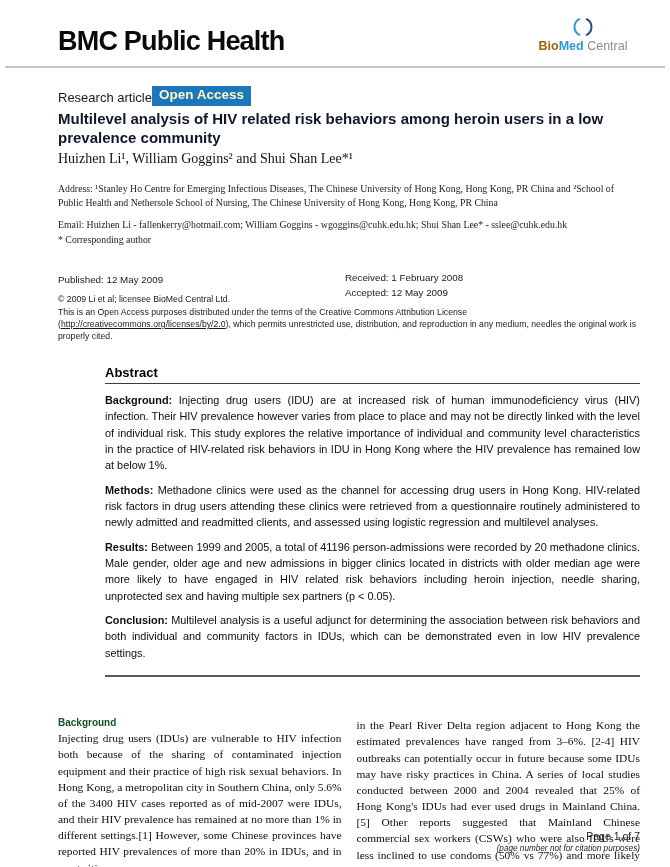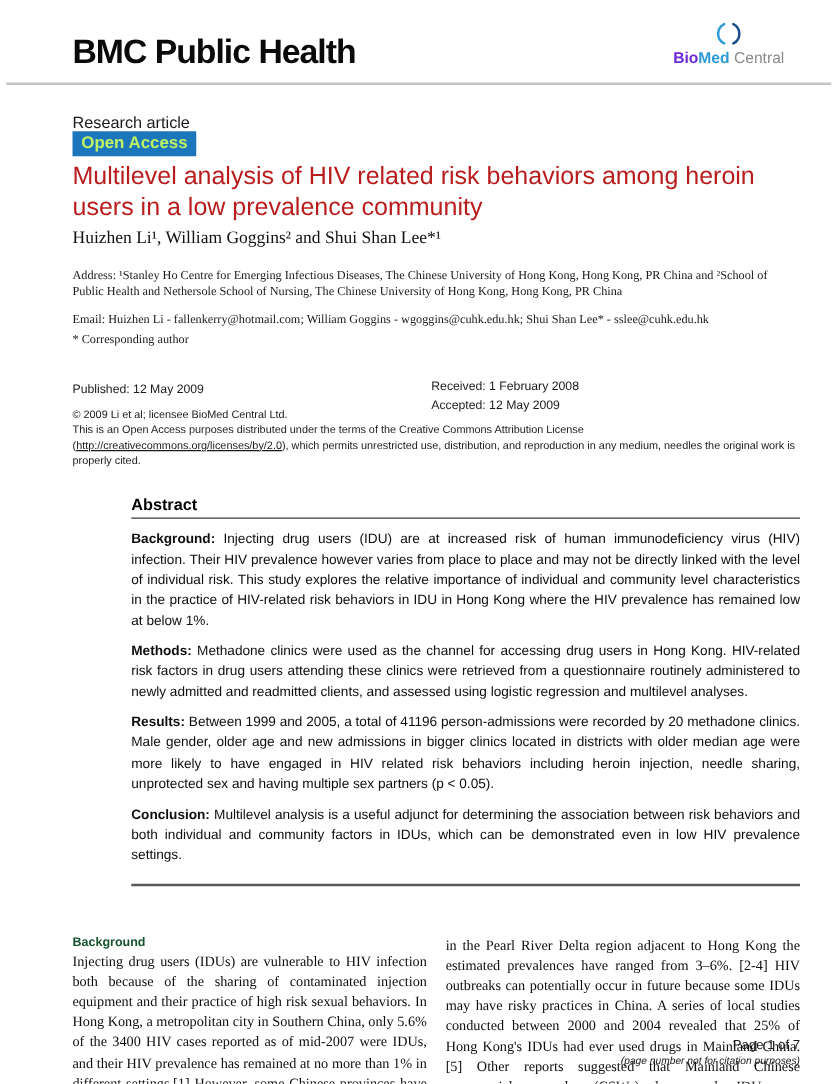--- a/index.html
+++ b/index.html
@@ -23,30 +23,30 @@
   .bmc-logo-arcs { display:block; margin:0 auto 1px; }
   .bmc-logo-text { font-size:12.5px; letter-spacing:0; white-space:nowrap; }
   .bmc-bio { font-weight:bold; }
   .bmc-med { font-weight:bold; }
   .bmc-central { font-weight:normal; }
   .head-rule { position:absolute; top:66px; left:5px; right:5px; border-top:2px solid #c3c3c3; }
 
   
   .content { position:absolute; top:86px; left:58px; width:582px; }
 
-  .type-row { display:flex; justify-content:flex-start; align-items:flex-start;flex-direction:column; }
+  .type-row { display:flex; justify-content:flex-start; align-items:flex-start; }
   .type-label { font-size:13px; color:#1a1a1a; padding-top:4px; }
   .open-access-badge {
-    background:#1b76bb; color:#bef264; font-weight:bold; font-size:13.5px;
+    background:#1b76bb; color:#fef9c3; font-weight:bold; font-size:13.5px;
     padding:1px 7px 3px; line-height:1.2;
   }
 
   .article-title {
-    margin-top:4px; font-size:20px; font-weight:normal; line-height:1.24;
-    color:#b91c1c; width:575px;
+    margin-top:4px; font-size:15px; font-weight:bold; line-height:1.24;
+    color:#0f172a; width:575px;
   }
   .authors {
     margin-top:4px; font-family:"Liberation Serif", serif; font-size:14px; color:#111;
   }
 
   .address, .email-line, .corresponding {
     font-family:"Liberation Serif", serif; font-size:9.8px; line-height:1.4; color:#1a1a1a;
   }
   .address { margin-top:15px; }
   .email-line { margin-top:8px; }
@@ -98,21 +98,21 @@
 <div class="page">
 
   <div class="masthead">
     <span class="journal-name">BMC Public Health</span>
     <div class="bmc-logo">
       <svg class="bmc-logo-arcs" width="22" height="22" viewBox="0 0 24 24">
         <path d="M8 3.5 A 9.5 9.5 0 0 0 8 20.5" fill="none" stroke="#2e9bd6" stroke-width="2.2" stroke-linecap="round"></path>
         <path d="M16 3.5 A 9.5 9.5 0 0 1 16 20.5" fill="none" stroke="#1d4e89" stroke-width="2.2" stroke-linecap="round"></path>
       </svg>
       <div class="bmc-logo-text">
-        <span class="bmc-bio" style="color:#6d28d9">Bio</span><span class="bmc-med" style="color:#2e9bd6">Med</span> <span class="bmc-central" style="color:#8c8c8c">Central</span>
+        <span class="bmc-bio" style="color:#a16207">Bio</span><span class="bmc-med" style="color:#2e9bd6">Med</span> <span class="bmc-central" style="color:#8c8c8c">Central</span>
       </div>
     </div>
   </div>
   <div class="head-rule"></div>
 
   <div class="content">
 
     <div class="type-row">
       <span class="type-label">Research article</span>
       <span class="open-access-badge">Open Access</span>

